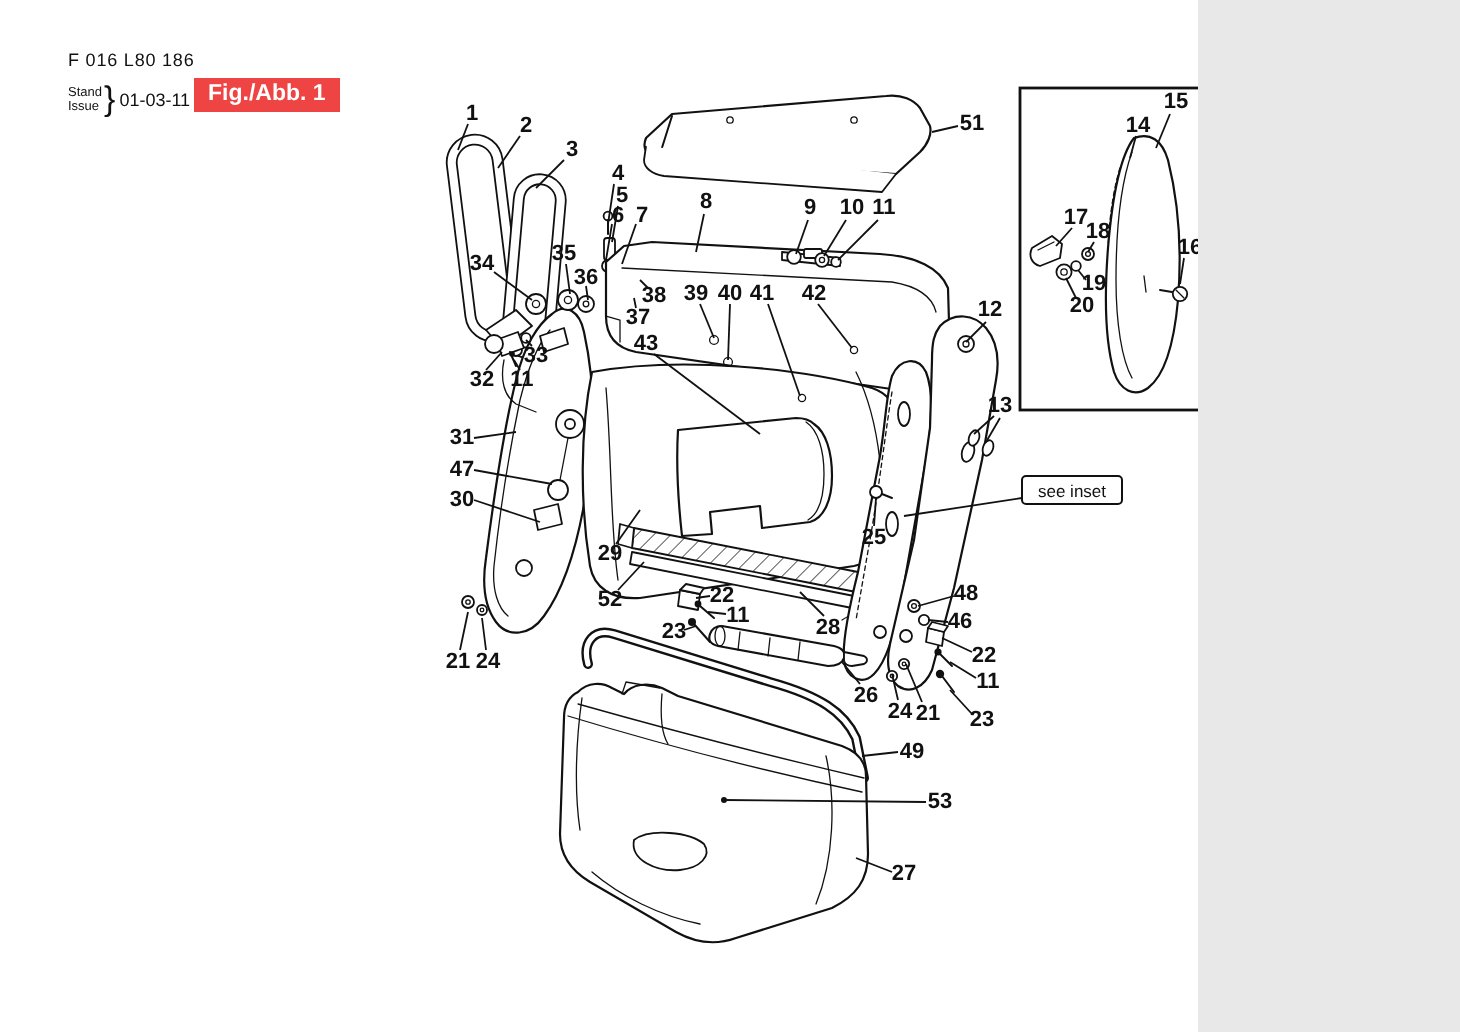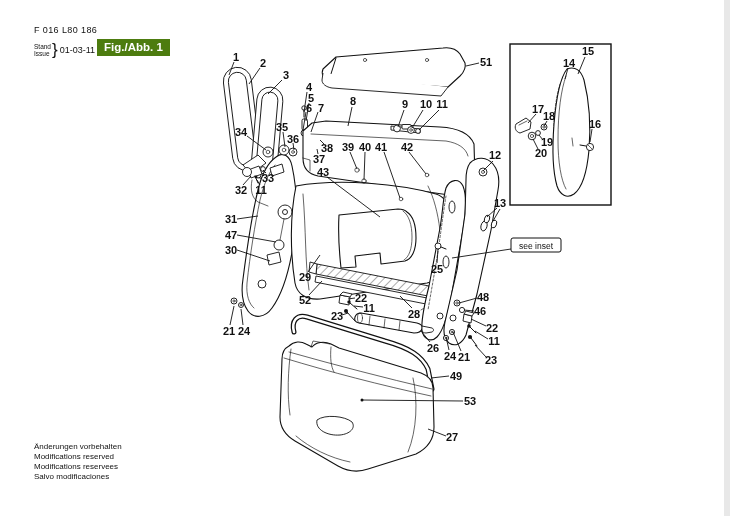--- a/index.html
+++ b/index.html
@@ -1,24 +1,24 @@
 <!DOCTYPE html>
 <html><head>
 <meta charset="utf-8">
 <style>
   html,body{margin:0;padding:0;background:#e8e8e8;}
-  .page{position:relative;width:724px;height:516px;background:#fff;overflow:hidden;
+  .page{position:relative;width:599px;height:516px;background:#fff;overflow:hidden;
         font-family:"Liberation Sans","DejaVu Sans",sans-serif;color:#111;}
   .hdr{position:absolute;left:34px;top:25px;}
   .doc-num{font-size:9px;letter-spacing:.4px;}
   .stand-row{position:absolute;left:34px;top:40px;display:flex;align-items:center;}
   .stand-col{font-size:6.5px;line-height:7px;}
   .brace{font-size:17px;font-weight:300;margin:0 2px 0 1px;}
   .date{font-size:9px;}
-  .figbox{position:absolute;left:97px;top:39px;background:#4d7c0f;color:#fff;
+  .figbox{position:absolute;left:97px;top:39px;background:#ef4444;color:#fff;
           font-weight:bold;font-size:11.5px;padding:2px 7px 3px 7px;}
   .ftr{position:absolute;left:34px;top:442px;font-size:8px;line-height:10px;}
   svg{position:absolute;left:0;top:0;}
   .p{fill:#fff;stroke:#111;stroke-width:1.1;stroke-linejoin:round;}
   .p2{fill:#fff;stroke:#111;stroke-width:0.9;stroke-linejoin:round;}
   .s{fill:none;stroke:#111;stroke-width:1;stroke-linejoin:round;stroke-linecap:round;}
   .thin{stroke-width:0.65;}
   .dash{stroke-dasharray:2.2 1.8;}
   .blk{fill:#111;stroke:none;}
   .leader{stroke:#111;stroke-width:0.9;fill:none;}
@@ -39,26 +39,20 @@
   <div class="stand-row">
     <div class="stand-col">
       <div>Stand</div>
       <div>Issue</div>
     </div>
     <div class="brace">}</div>
     <div class="date">01-03-11</div>
   </div>
   <div class="figbox">Fig./Abb. 1</div>
 
-  <div class="ftr">
-    <div>Änderungen vorbehalten</div>
-    <div>Modifications reserved</div>
-    <div>Modifications reservees</div>
-    <div>Salvo modificaciones</div>
-  </div>
 
   <svg width="730" height="516" viewBox="0 0 730 516">
     <defs>
       <pattern id="hatch" width="6" height="6" patternUnits="userSpaceOnUse" patternTransform="rotate(45)">
         <line x1="0" y1="0" x2="0" y2="6" stroke="#111" stroke-width="0.7"></line>
       </pattern>
     </defs>
 
     <g>
       <path class="p" d="M336,57 L443,48 C451,47 457,50 460,54 L465,63 C466,67 464,72 460,76 L448,87 L329,79 C323,78 321,74 323,69 Z"></path>

